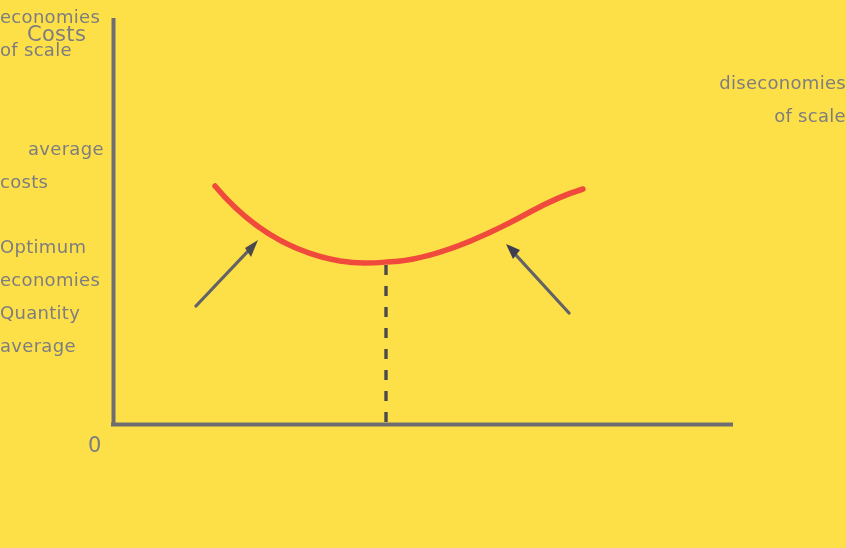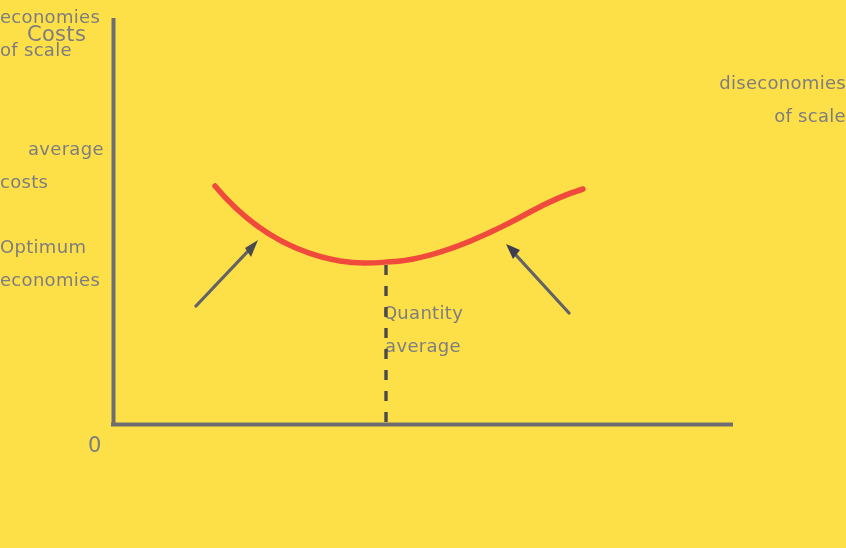--- a/index.html
+++ b/index.html
@@ -55,21 +55,20 @@
     left: 588px;
     top: 145px;
   }
   #axis-label-optimum {
     left: 339px;
     top: 439px;
   }
   #axis-label-quantity {
     left: 679px;
     top: 439px;
-    text-align: center;
   }
 </style>
 </head>
 <body>
 
 <div id="canvas">
 
   <svg id="chart-svg" viewBox="0 0 846 548" xmlns="http://www.w3.org/2000/svg">
 
     <line x1="113.5" y1="18" x2="113.5" y2="426" stroke="#6e6e70" stroke-width="4" stroke-linecap="butt"></line>

